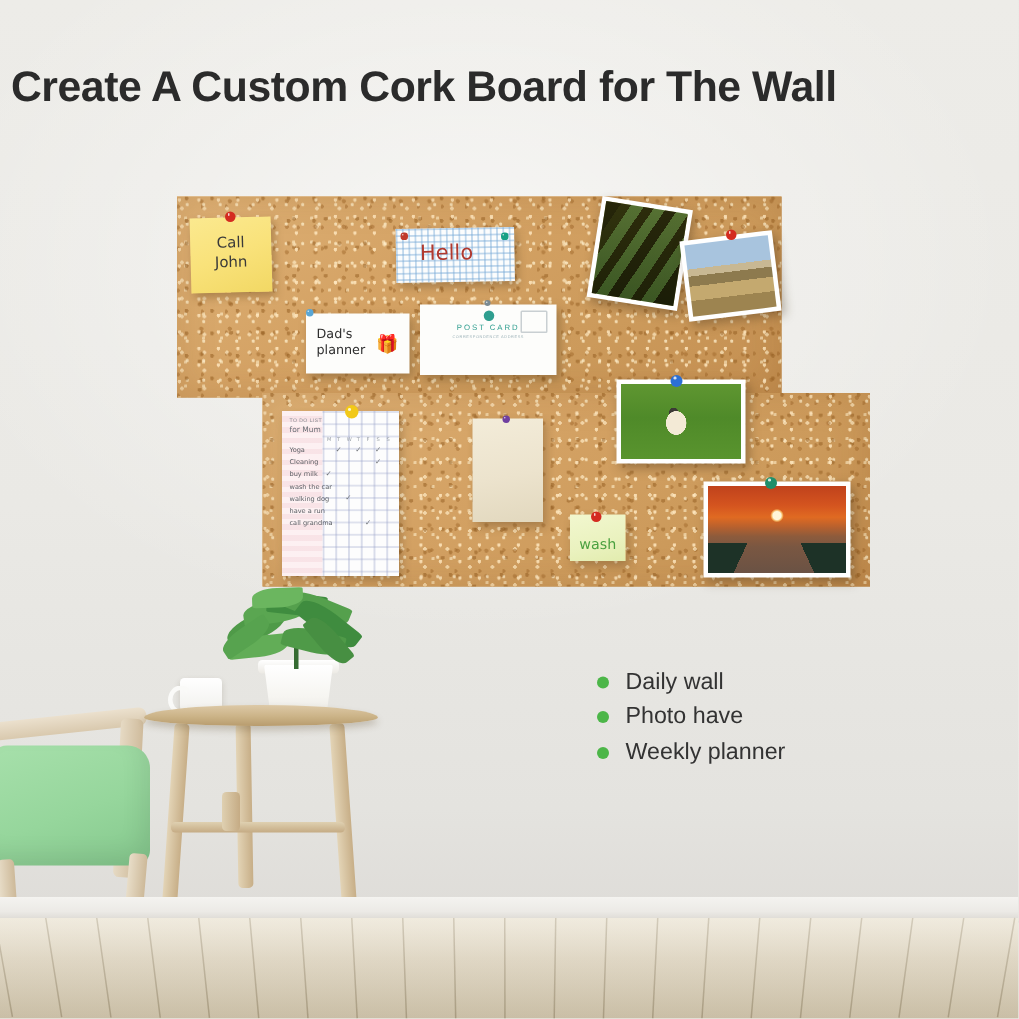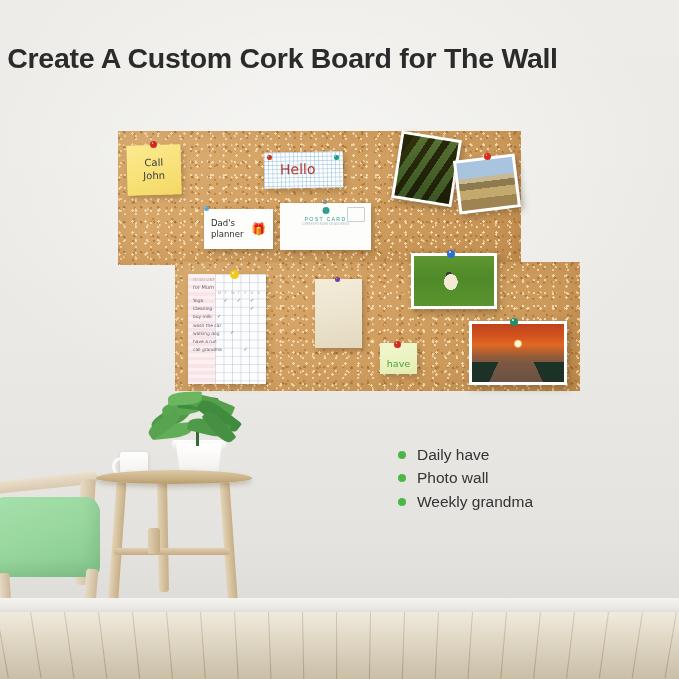--- a/index.html
+++ b/index.html
@@ -395,37 +395,37 @@
           <div class="cl-check" style="left: 42.2px; top: 55.3px;">✓</div>
           <div class="cl-check" style="left: 55.4px; top: 71.7px;">✓</div>
         </div>
     </div>
     <div class="pin" style="left:112px;top:139px;width:9px;height:9px;background:#f2c918;"></div>
 
     <div class="item tagnote" style="left:197px;top:148px;width:47px;height:69px;"></div>
     <div class="pin" style="left:217px;top:146px;width:5px;height:5px;background:#6f3fa0;"></div>
 
     <div class="item happy" style="left:262px;top:212px;width:37px;height:31px;">
-      <div class="txt" style="padding-top:15px;font-size:9.5px;">have</div>
+      <div class="txt" style="padding-top:15px;font-size:9.5px;">wash</div>
     </div>
     <div class="pin" style="left:276px;top:210px;width:7px;height:7px;background:#d42b20;"></div>
   </div>
 
   <div class="bullets" id="bullets">
       <div class="bullet-row">
         <div class="dot"></div>
-        <span>Daily have</span>
+        <span>Daily wall</span>
       </div>
       <div class="bullet-row">
         <div class="dot"></div>
-        <span>Photo wall</span>
+        <span>Photo have</span>
       </div>
       <div class="bullet-row">
         <div class="dot"></div>
-        <span>Weekly grandma</span>
+        <span>Weekly planner</span>
       </div>
     </div>
 
   <div class="chair">
     <div class="chair-arm"></div>
     <div class="chair-post"></div>
     <div class="chair-seat"></div>
     <div class="chair-leg l1"></div>
     <div class="chair-leg l2"></div>
   </div>

